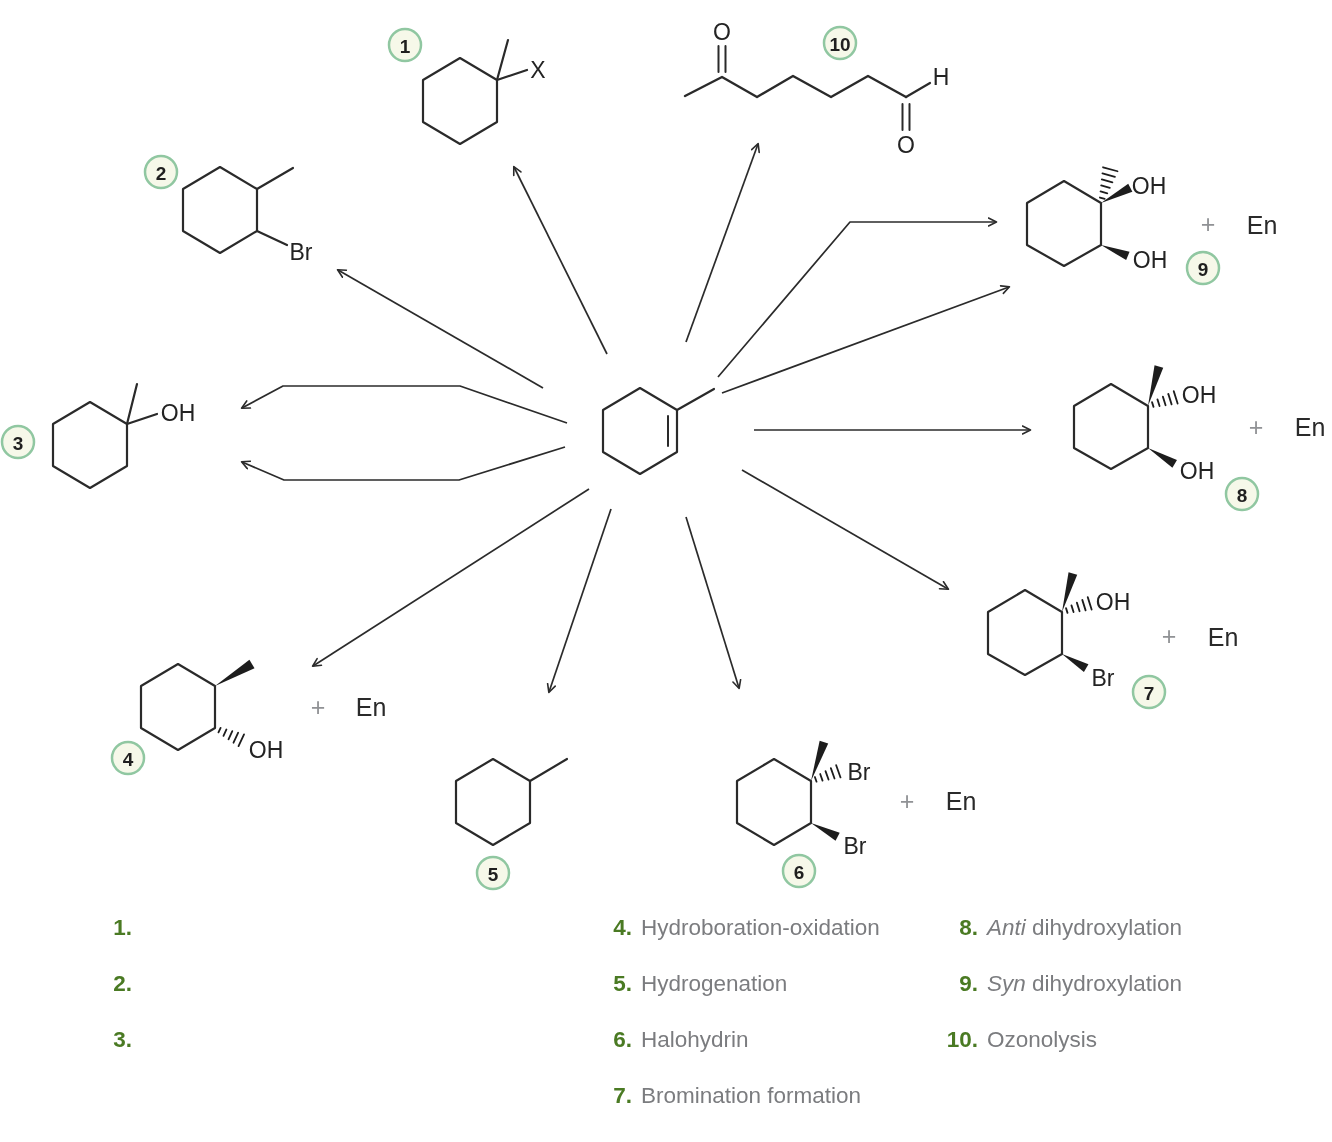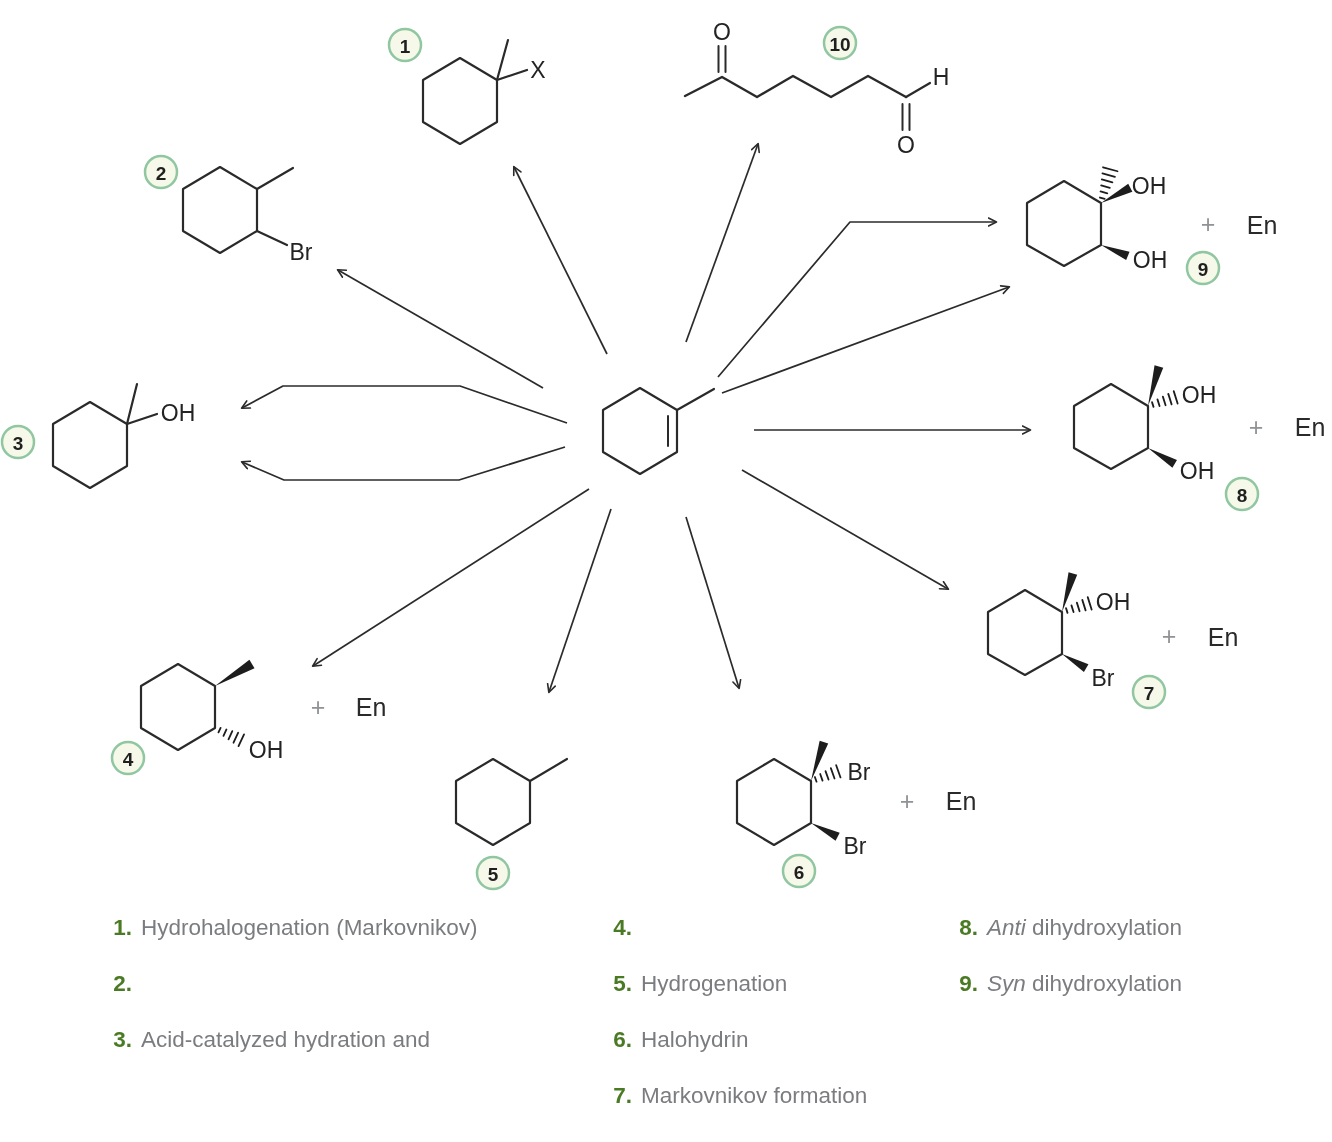--- a/index.html
+++ b/index.html
@@ -233,51 +233,55 @@
       <circle class="badge-circle" cx="840" cy="43" r="16"></circle>
       <text class="badge-num" x="840" y="44">10</text>
     </g>
   </g>
 </svg>
 
 <div class="legend">
   <div class="lcol" id="lcol1">
     <div class="legend-item">
       <span class="lnum">1.</span>
-      <span class="ltext"><span>Hydrohalogenation (Markovnikov)</span><i></i><span></span><span class="l2"></span></span>
     </div>
     <div class="legend-item">
       <span class="lnum">2.</span>
     </div>
     <div class="legend-item">
       <span class="lnum">3.</span>
-      <span class="ltext"><span>Acid-catalyzed hydration and</span><i></i><span></span></span>
+      <span class="ltext"><i></i><span></span></span>
     </div>
   </div>
   <div class="lcol" id="lcol2">
     <div class="legend-item">
       <span class="lnum">4.</span>
+      <span class="ltext"><span>Hydroboration-oxidation</span><i></i><span></span><span class="l2"></span></span>
     </div>
     <div class="legend-item">
       <span class="lnum">5.</span>
       <span class="ltext"><span>Hydrogenation</span><i></i><span></span><span class="l2"></span></span>
     </div>
     <div class="legend-item">
       <span class="lnum">6.</span>
       <span class="ltext"><span>Halohydrin</span><i></i><span></span><span class="l2"></span></span>
     </div>
     <div class="legend-item">
       <span class="lnum">7.</span>
-      <span class="ltext"><span>Markovnikov formation</span><i></i><span></span><span class="l2"></span></span>
+      <span class="ltext"><span>Bromination formation</span><i></i><span></span><span class="l2"></span></span>
     </div>
   </div>
   <div class="lcol" id="lcol3">
     <div class="legend-item">
       <span class="lnum">8.</span>
       <span class="ltext"><span></span><i>Anti</i><span> dihydroxylation</span><span class="l2"></span></span>
     </div>
     <div class="legend-item">
       <span class="lnum">9.</span>
       <span class="ltext"><span></span><i>Syn</i><span> dihydroxylation</span><span class="l2"></span></span>
+    </div>
+    <div class="legend-item">
+      <span class="lnum">10.</span>
+      <span class="ltext"><span>Ozonolysis</span><i></i><span></span><span class="l2"></span></span>
     </div>
   </div>
 </div>
 </div>
 
 </body></html>

